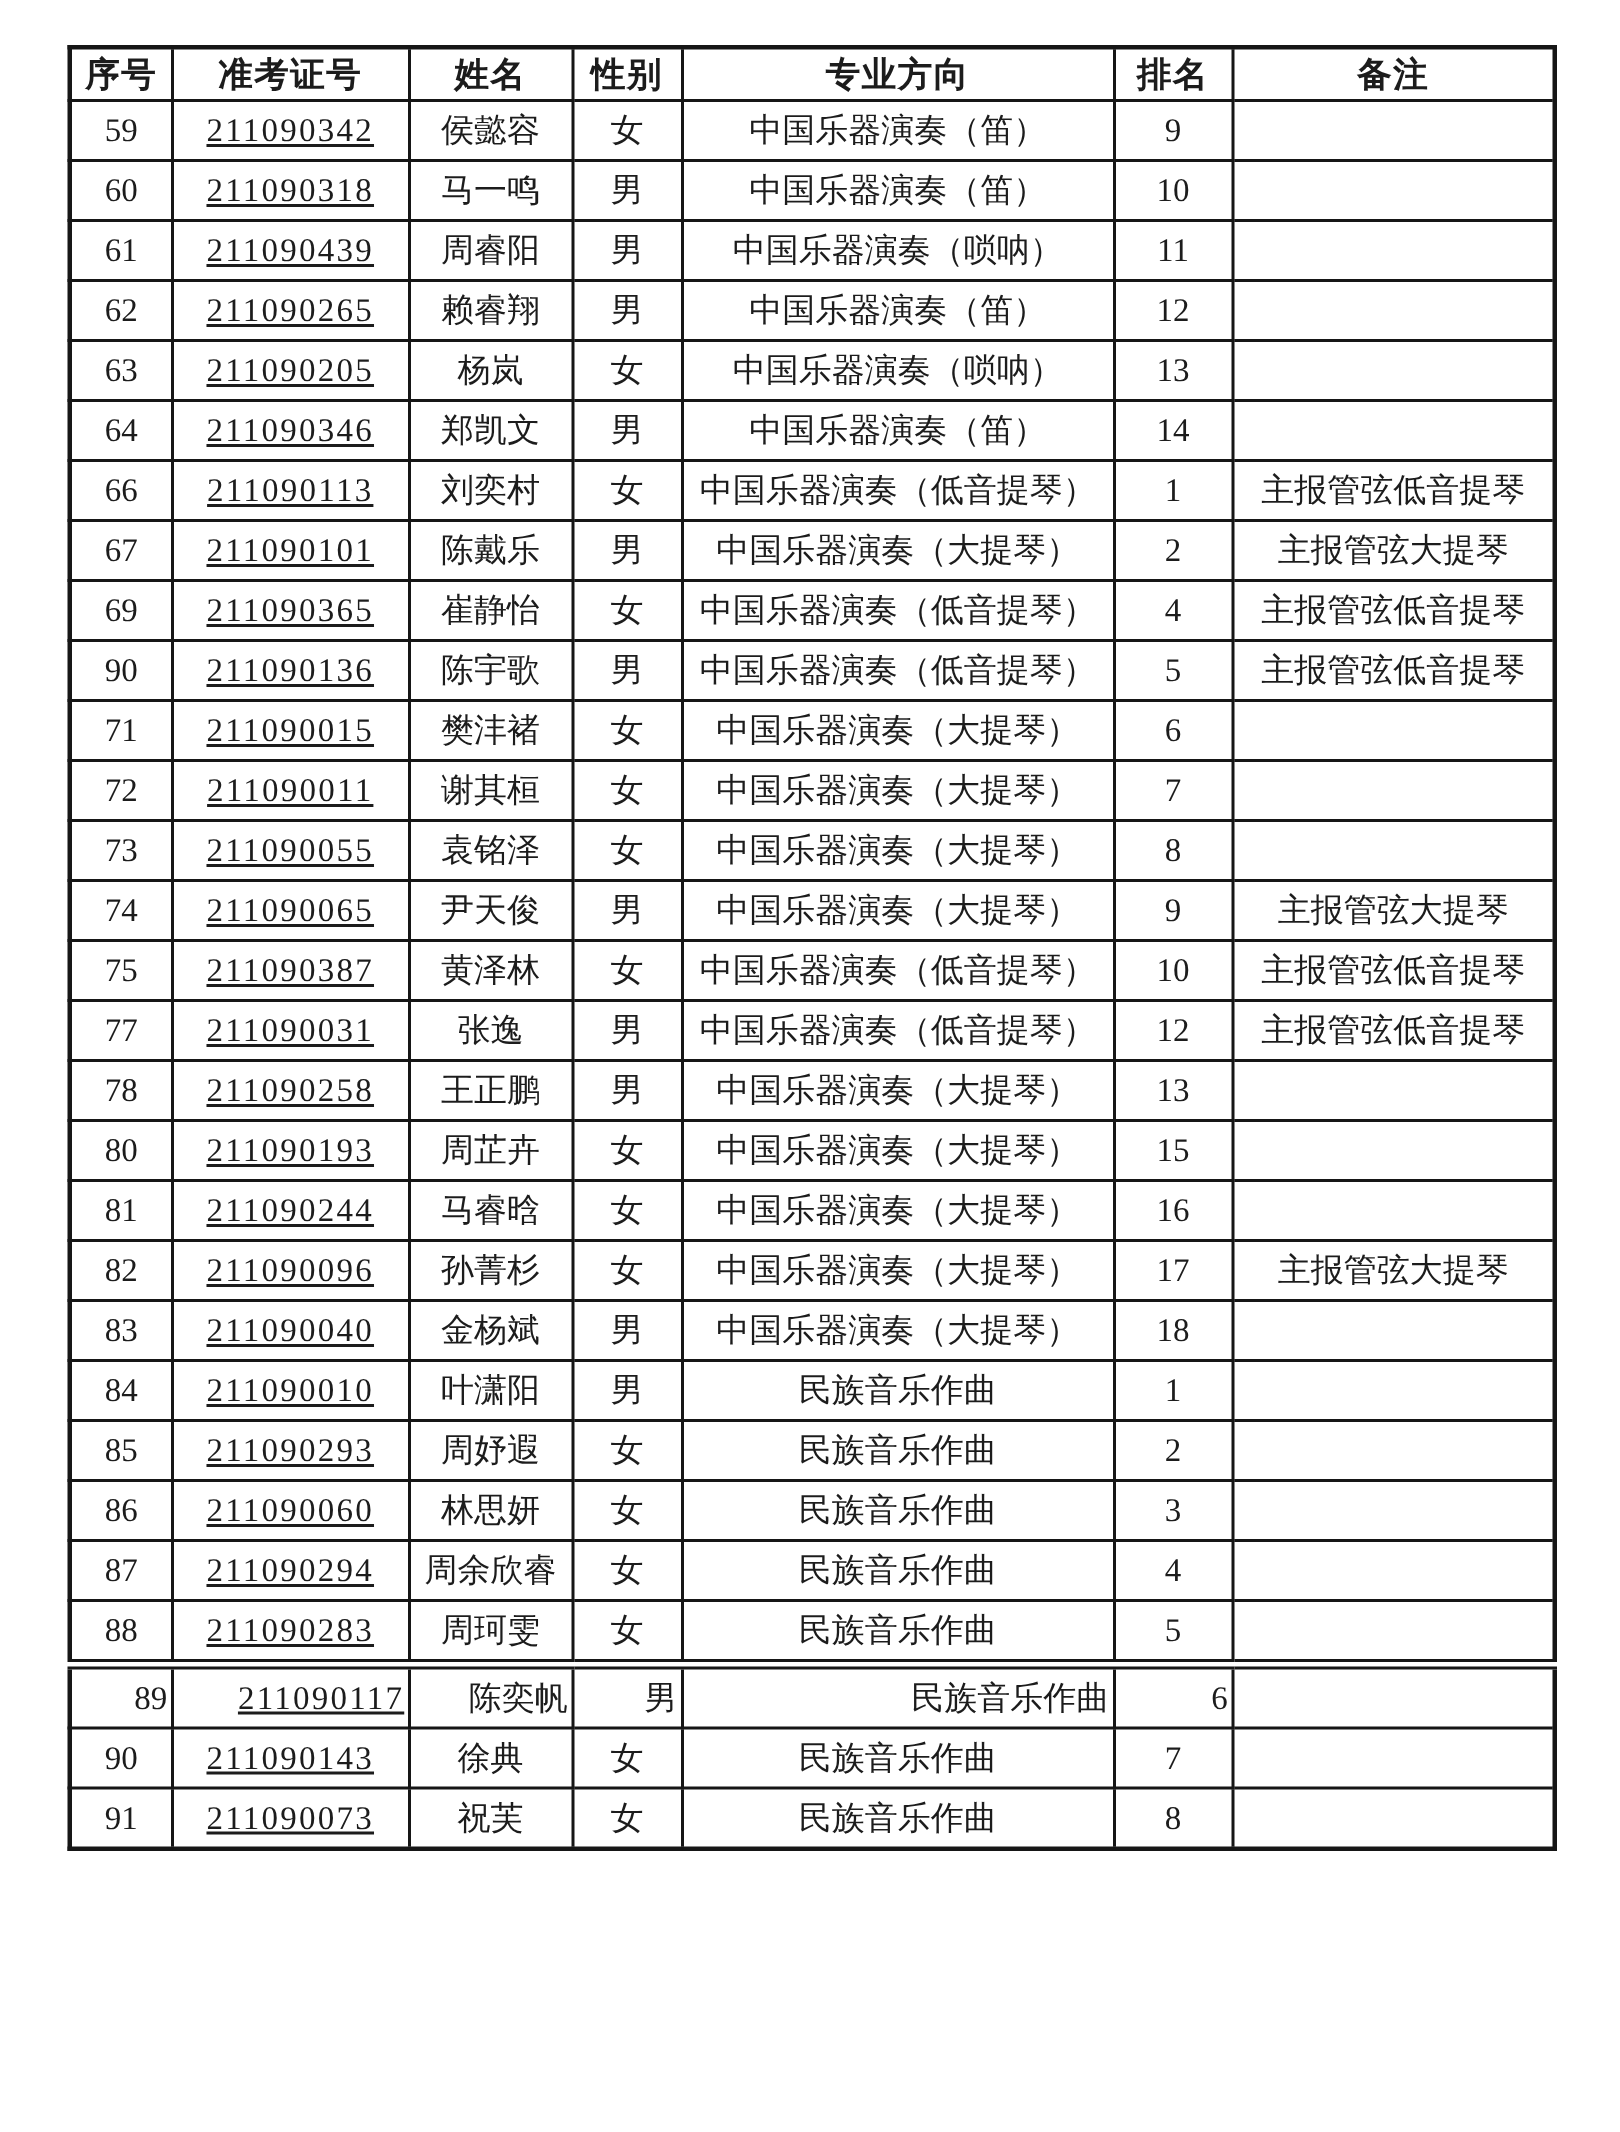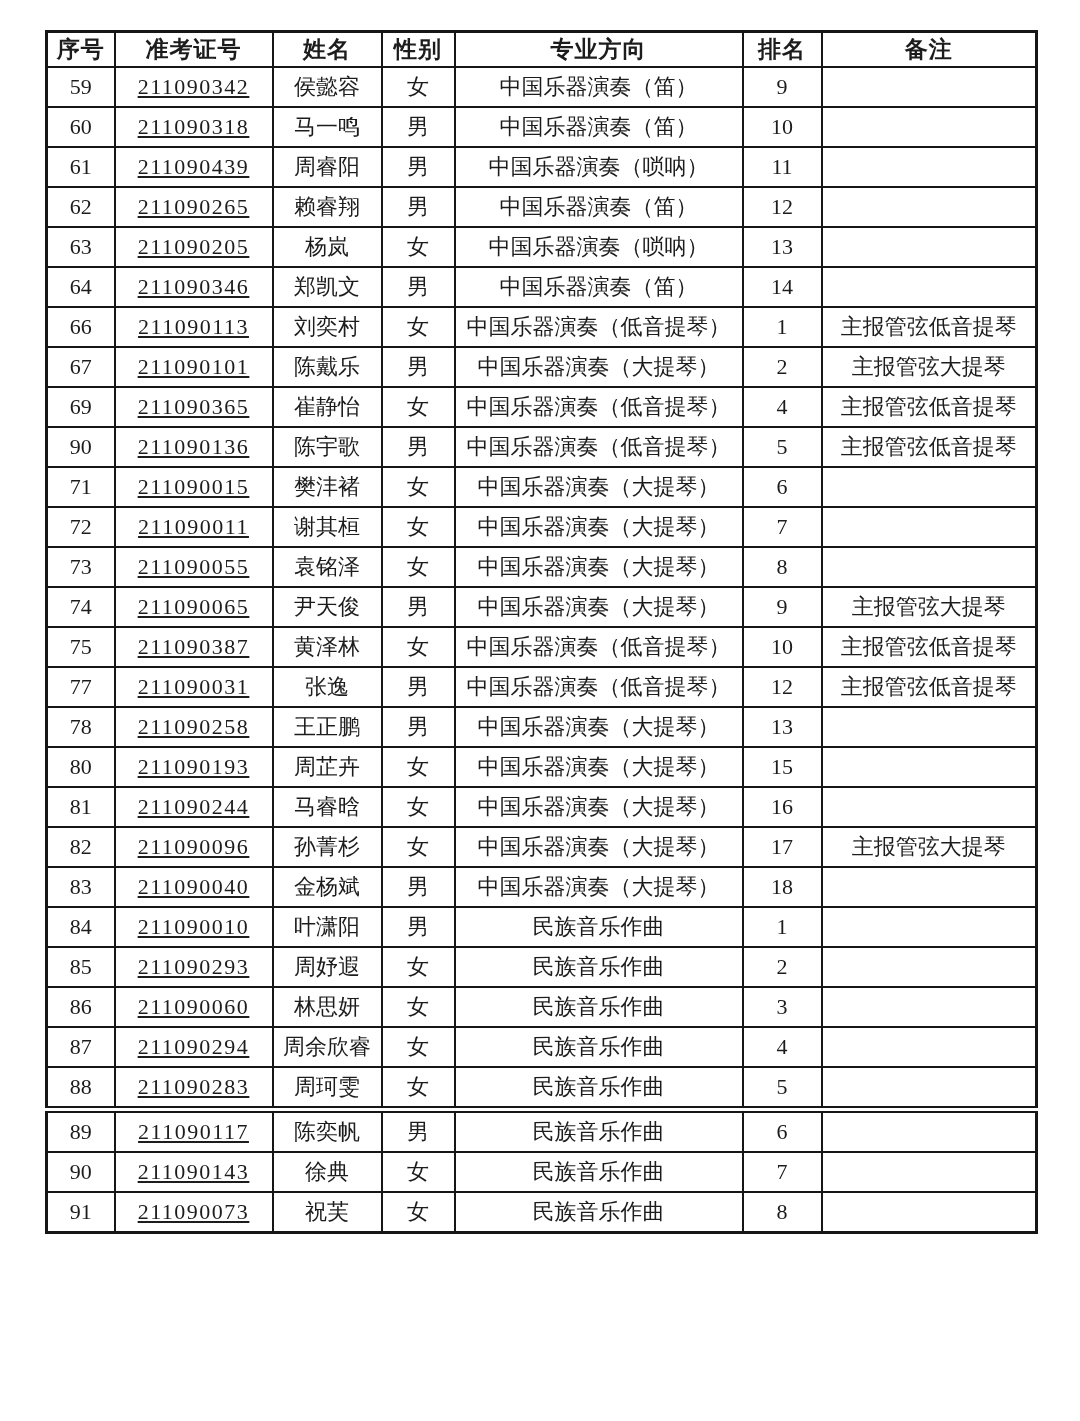--- a/index.html
+++ b/index.html
@@ -51,20 +51,21 @@
     font-size: 23px;
     text-decoration: underline;
   }
   td[data-field="no"],
   td[data-field="rank"] {
     font-size: 23px;
   }
   
   tr.seg-break td {
     border-top: 7px double #161616;
+    text-align: right;
   }
   col.c-no    { width: 68px; }
   col.c-id    { width: 158px; }
   col.c-name  { width: 109px; }
   col.c-sex   { width: 73px; }
   col.c-major { width: 288px; }
   col.c-rank  { width: 79px; }
   col.c-note  { width: 215px; }
 </style>
 </head>

